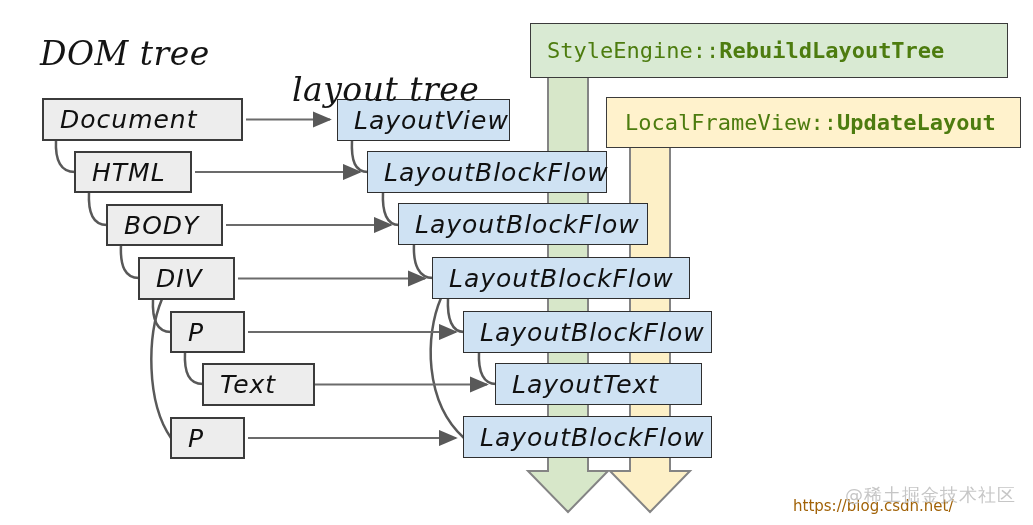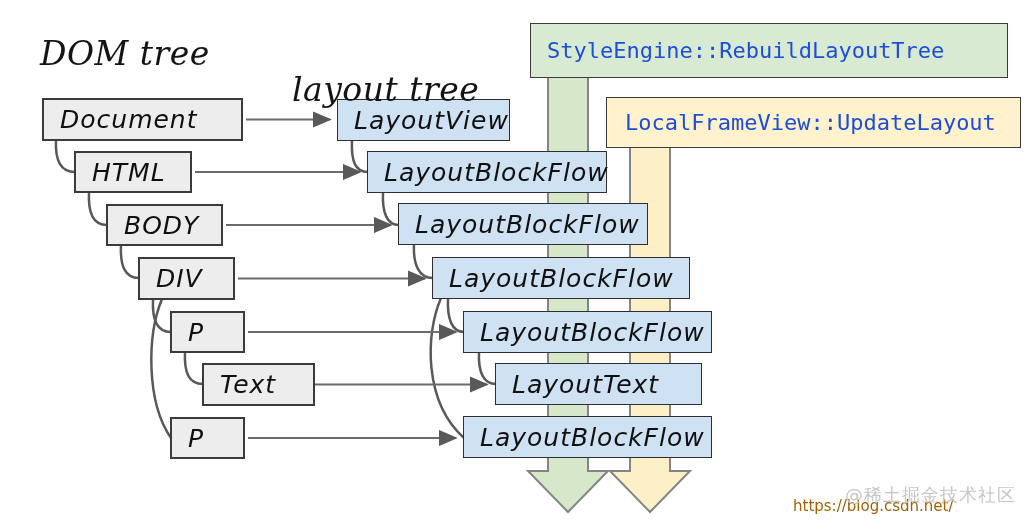--- a/index.html
+++ b/index.html
@@ -21,27 +21,27 @@
     position:absolute; z-index:2; box-sizing:border-box;
     font-family:"DejaVu Sans", sans-serif; font-style:italic;
     font-size:25px; color:#101010; letter-spacing:1px;
     display:flex; align-items:center; padding-left:16px; white-space:nowrap;text-align:center;
   }
   .node.dom    { background:var(--dom-box-fill);    border:2px solid var(--dom-box-border); }
   .node.layout { background:var(--layout-box-fill); border:1.5px solid var(--layout-box-border); }
 
   .codebox {
     position:absolute; z-index:4; box-sizing:border-box;
-    font-family:"DejaVu Sans Mono", monospace; font-size:22px; color:#1d4ed8;
+    font-family:"DejaVu Sans Mono", monospace; font-size:22px; color:#4d7c0f;
     display:flex; align-items:center; white-space:nowrap;
     border:1.5px solid var(--code-box-border);
   }
   .codebox.green  { background:var(--rebuild-box-fill); left:530px; top:23px;  width:478px; height:55px; padding-left:16px; }
   .codebox.yellow { background:var(--update-box-fill);  left:606px; top:97px;  width:415px; height:51px; padding-left:18px; }
-  .codebox b { font-weight:normal; }
+  .codebox b { font-weight:bold; }
 
   .wm-main {
     position:absolute; z-index:5; left:845px; top:483px;
     font-size:18px; color:var(--watermark); letter-spacing:1px; white-space:nowrap;
   }
   .wm-faint {
     position:absolute; z-index:5; left:793px; top:497px;
     font-size:15px; color:#a16207; white-space:nowrap;
   }
 

